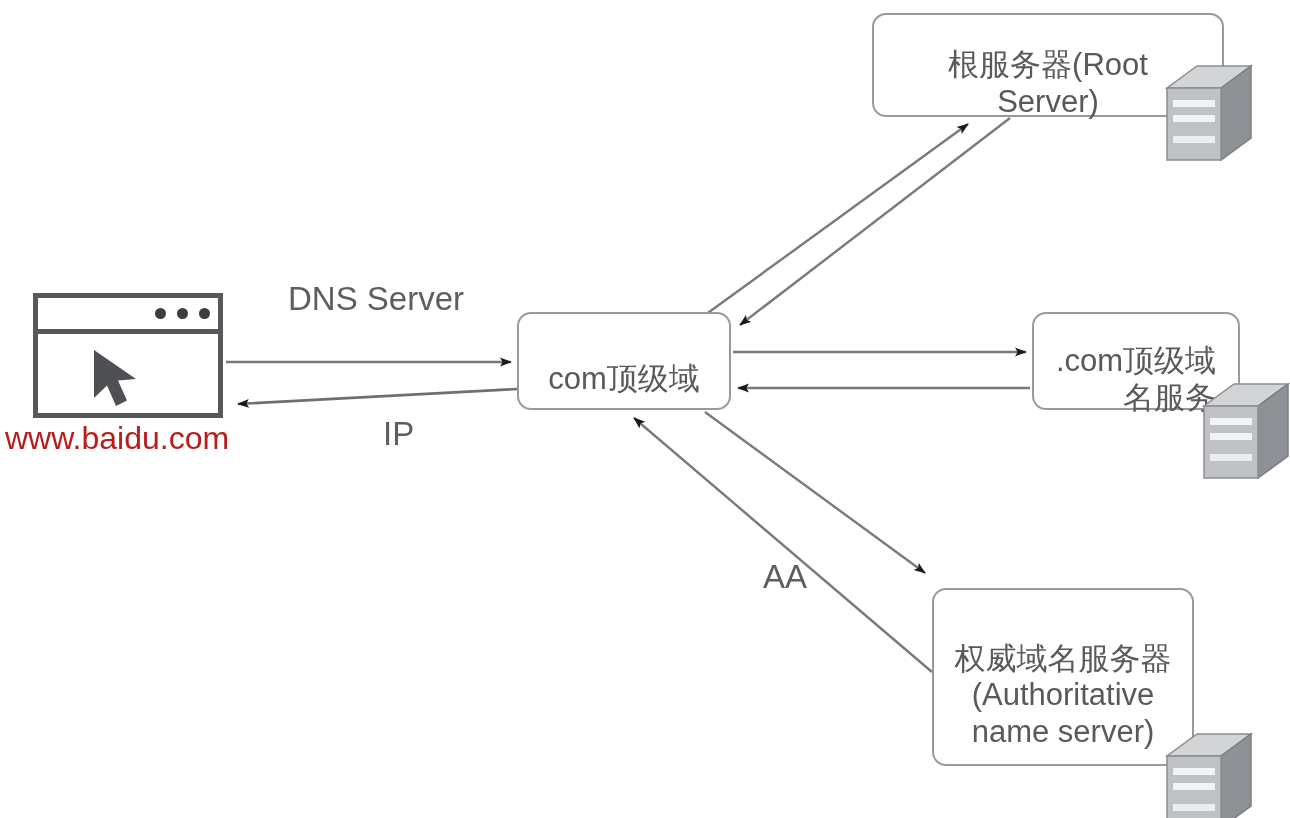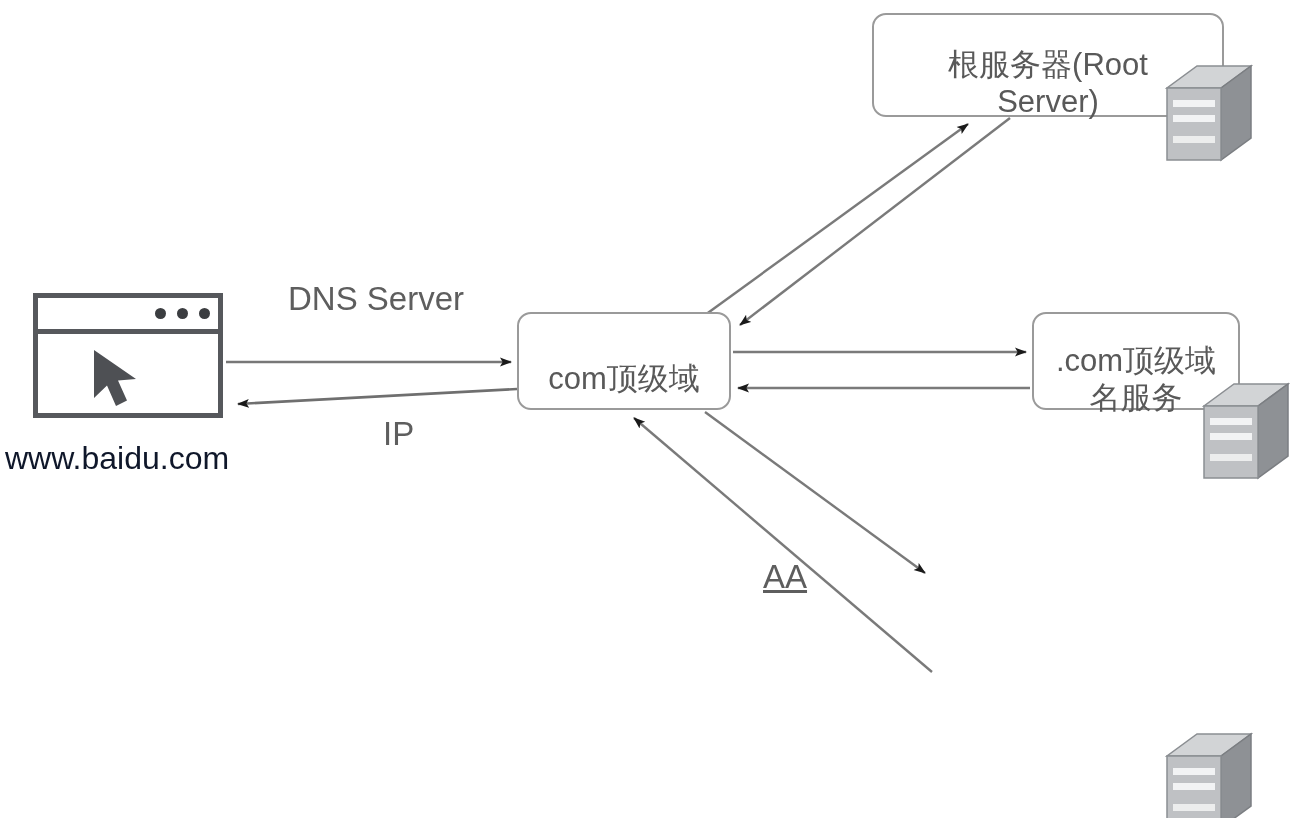--- a/index.html
+++ b/index.html
@@ -45,37 +45,37 @@
     white-space: pre-line;
     margin-top: 37px;
   }
 
   #node-root        { left: 872px; top: 13px;  width: 352px; height: 104px; }
   #node-root .node-label   { font-size: 31px; }
 
   #node-local       { left: 517px; top: 312px; width: 214px; height: 98px; }
   #node-local .node-label  { font-size: 31px; }
 
-  #node-tld         { left: 1032px; top: 312px; width: 208px; height: 98px; }
+  #node-tld         { left: 1032px; top: 312px; width: 208px; height: 98px; text-align: right; }
   #node-tld .node-label    { font-size: 31px; }
 
   #node-auth        { left: 932px; top: 588px; width: 262px; height: 178px; }
   #node-auth .node-label   { font-size: 31px; }
 
   
   .edge-label {
     position: absolute;
     color: #5e5e5e;
     font-size: 33px;
     white-space: nowrap;
     z-index: 5;
   }
   #label-dns-query { left: 288px; top: 280px; }
   #label-ip        { left: 383px; top: 415px; }
-  #label-aa        { left: 763px; top: 558px; text-decoration: underline; }
+  #label-aa        { left: 763px; top: 558px; }
 
   
   #browser-window {
     position: absolute;
     left: 33px;
     top: 293px;
     width: 190px;
     height: 125px;
     box-sizing: border-box;
     border: 5px solid #56585c;
@@ -104,23 +104,23 @@
     height: 84px;
   }
   #cursor-arrow {
     position: absolute;
     left: 52px;
     top: 14px;
   }
   #browser-caption {
     position: absolute;
     left: 5px;
-    top: 440px;
+    top: 420px;
     font-size: 32px;
-    color: #0f172a;
+    color: #b91c1c;
     white-space: nowrap;
     z-index: 5;
   }
 
   
   .server-icon {
     position: absolute;
     z-index: 6;
   }
   #server-root { left: 1163px; top: 62px; }
@@ -181,20 +181,25 @@
   <div id="node-root" class="node">
     <span class="node-label">根服务器(Root
 Server)</span>
   </div>
 
   <div id="node-tld" class="node">
     <span class="node-label">.com顶级域
 名服务</span>
   </div>
 
+  <div id="node-auth" class="node">
+    <span class="node-label">权威域名服务器
+(Authoritative
+name server)</span>
+  </div>
 
   <svg id="server-root" class="server-icon" width="92" height="104" viewBox="0 0 92 104" xmlns="http://www.w3.org/2000/svg">
     <polygon points="4,26 58,26 88,4 34,4" fill="#d2d4d6" stroke="#8b8e92" stroke-width="1.5"></polygon>
     <polygon points="58,26 88,4 88,76 58,98" fill="#8e9195" stroke="#7b7e82" stroke-width="1.5"></polygon>
     <rect x="4" y="26" width="54" height="72" fill="#bfc1c4" stroke="#8b8e92" stroke-width="1.5"></rect>
     <rect x="10" y="38" width="42" height="7" fill="#f2f3f4"></rect>
     <rect x="10" y="53" width="42" height="7" fill="#f2f3f4"></rect>
     <rect x="10" y="74" width="42" height="7" fill="#eceded"></rect>
   </svg>
 

